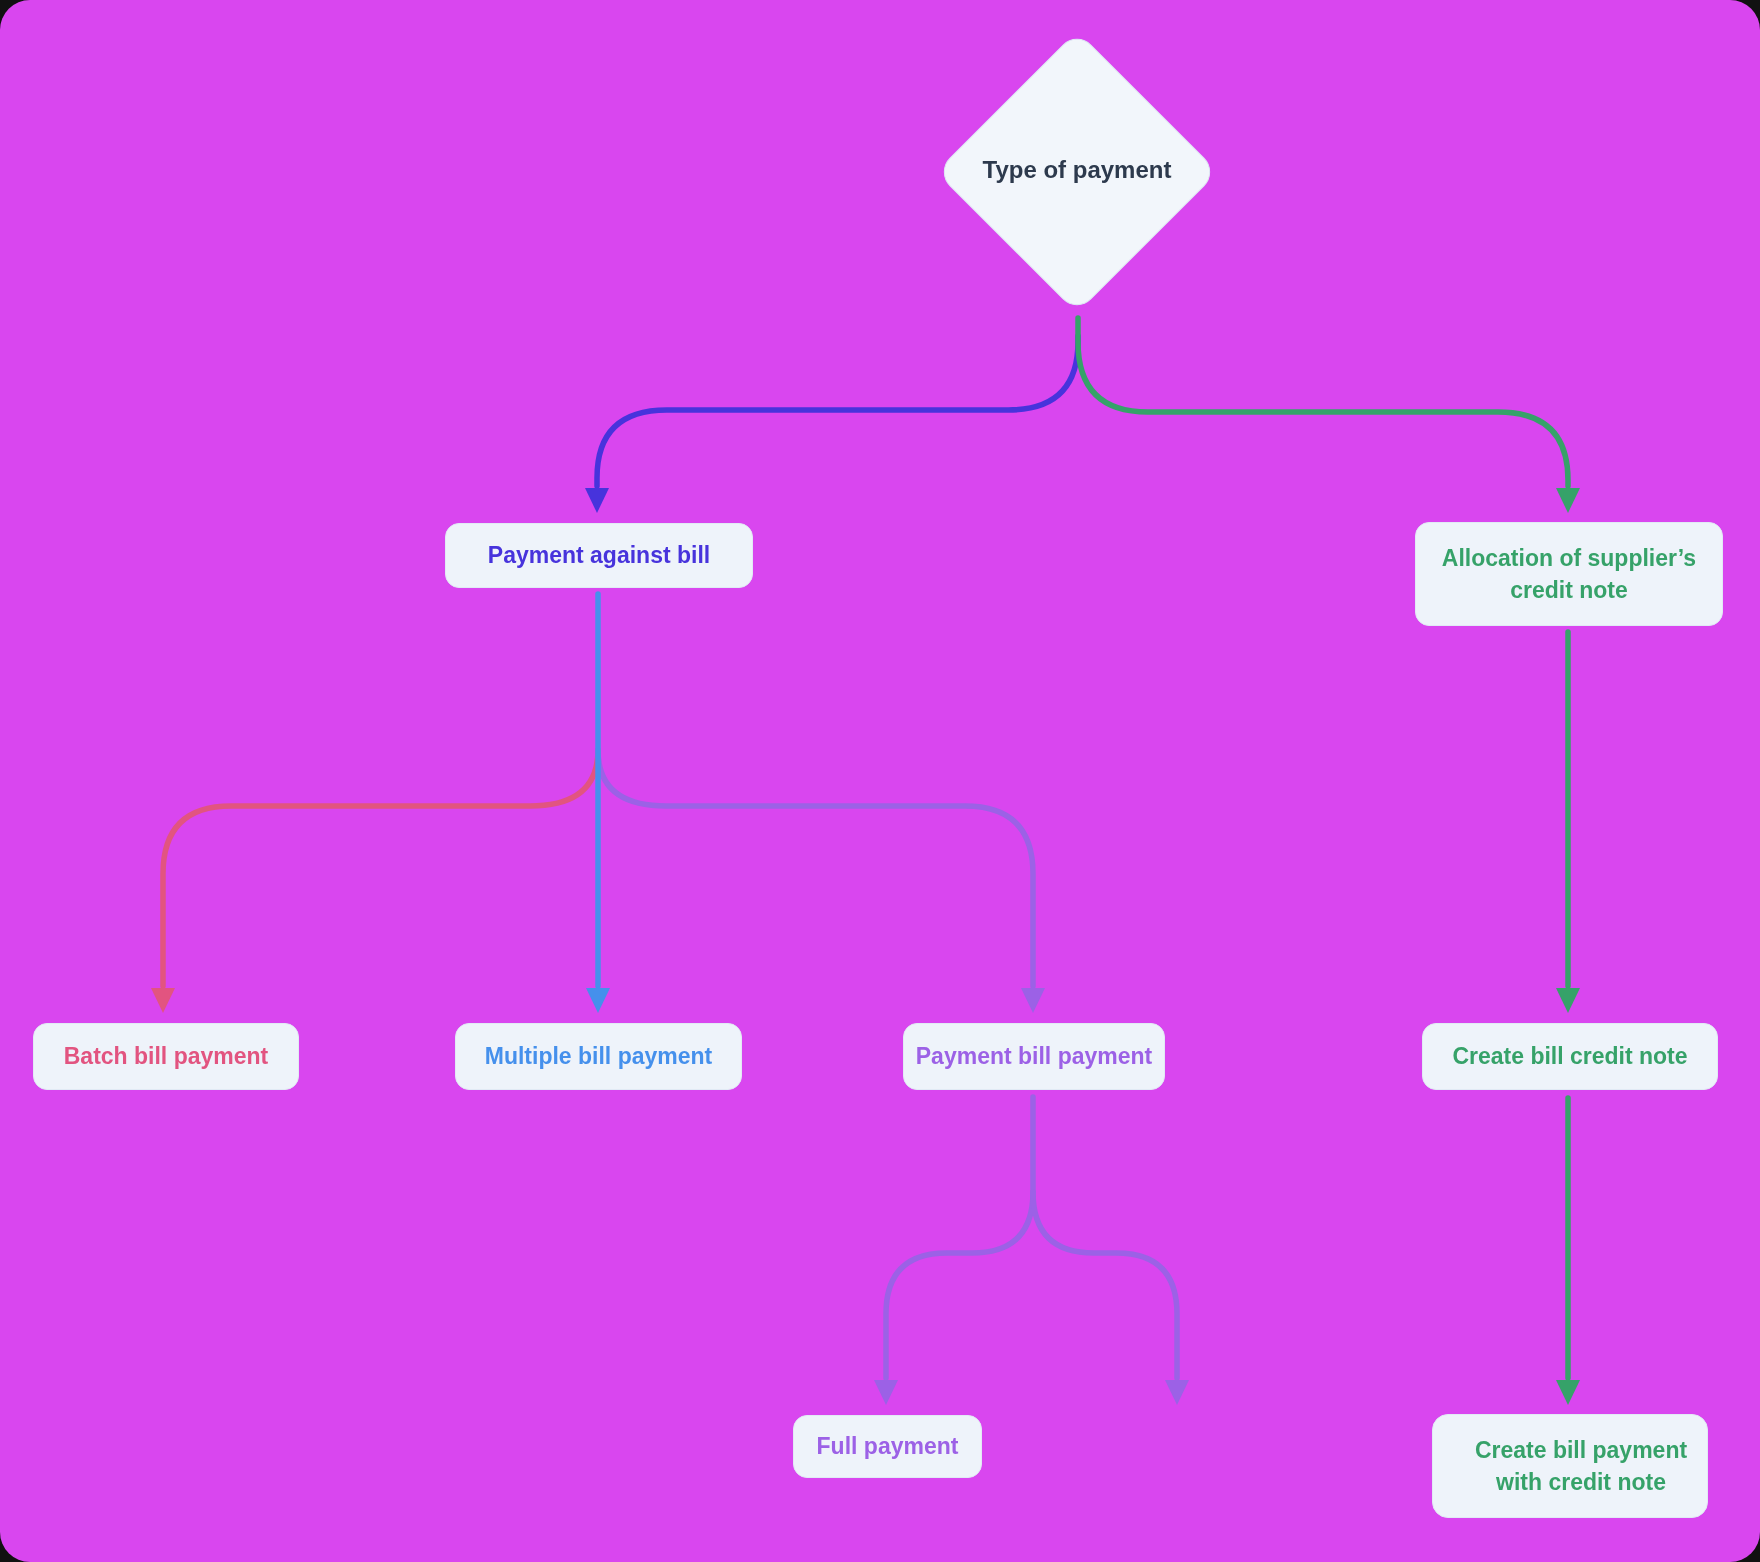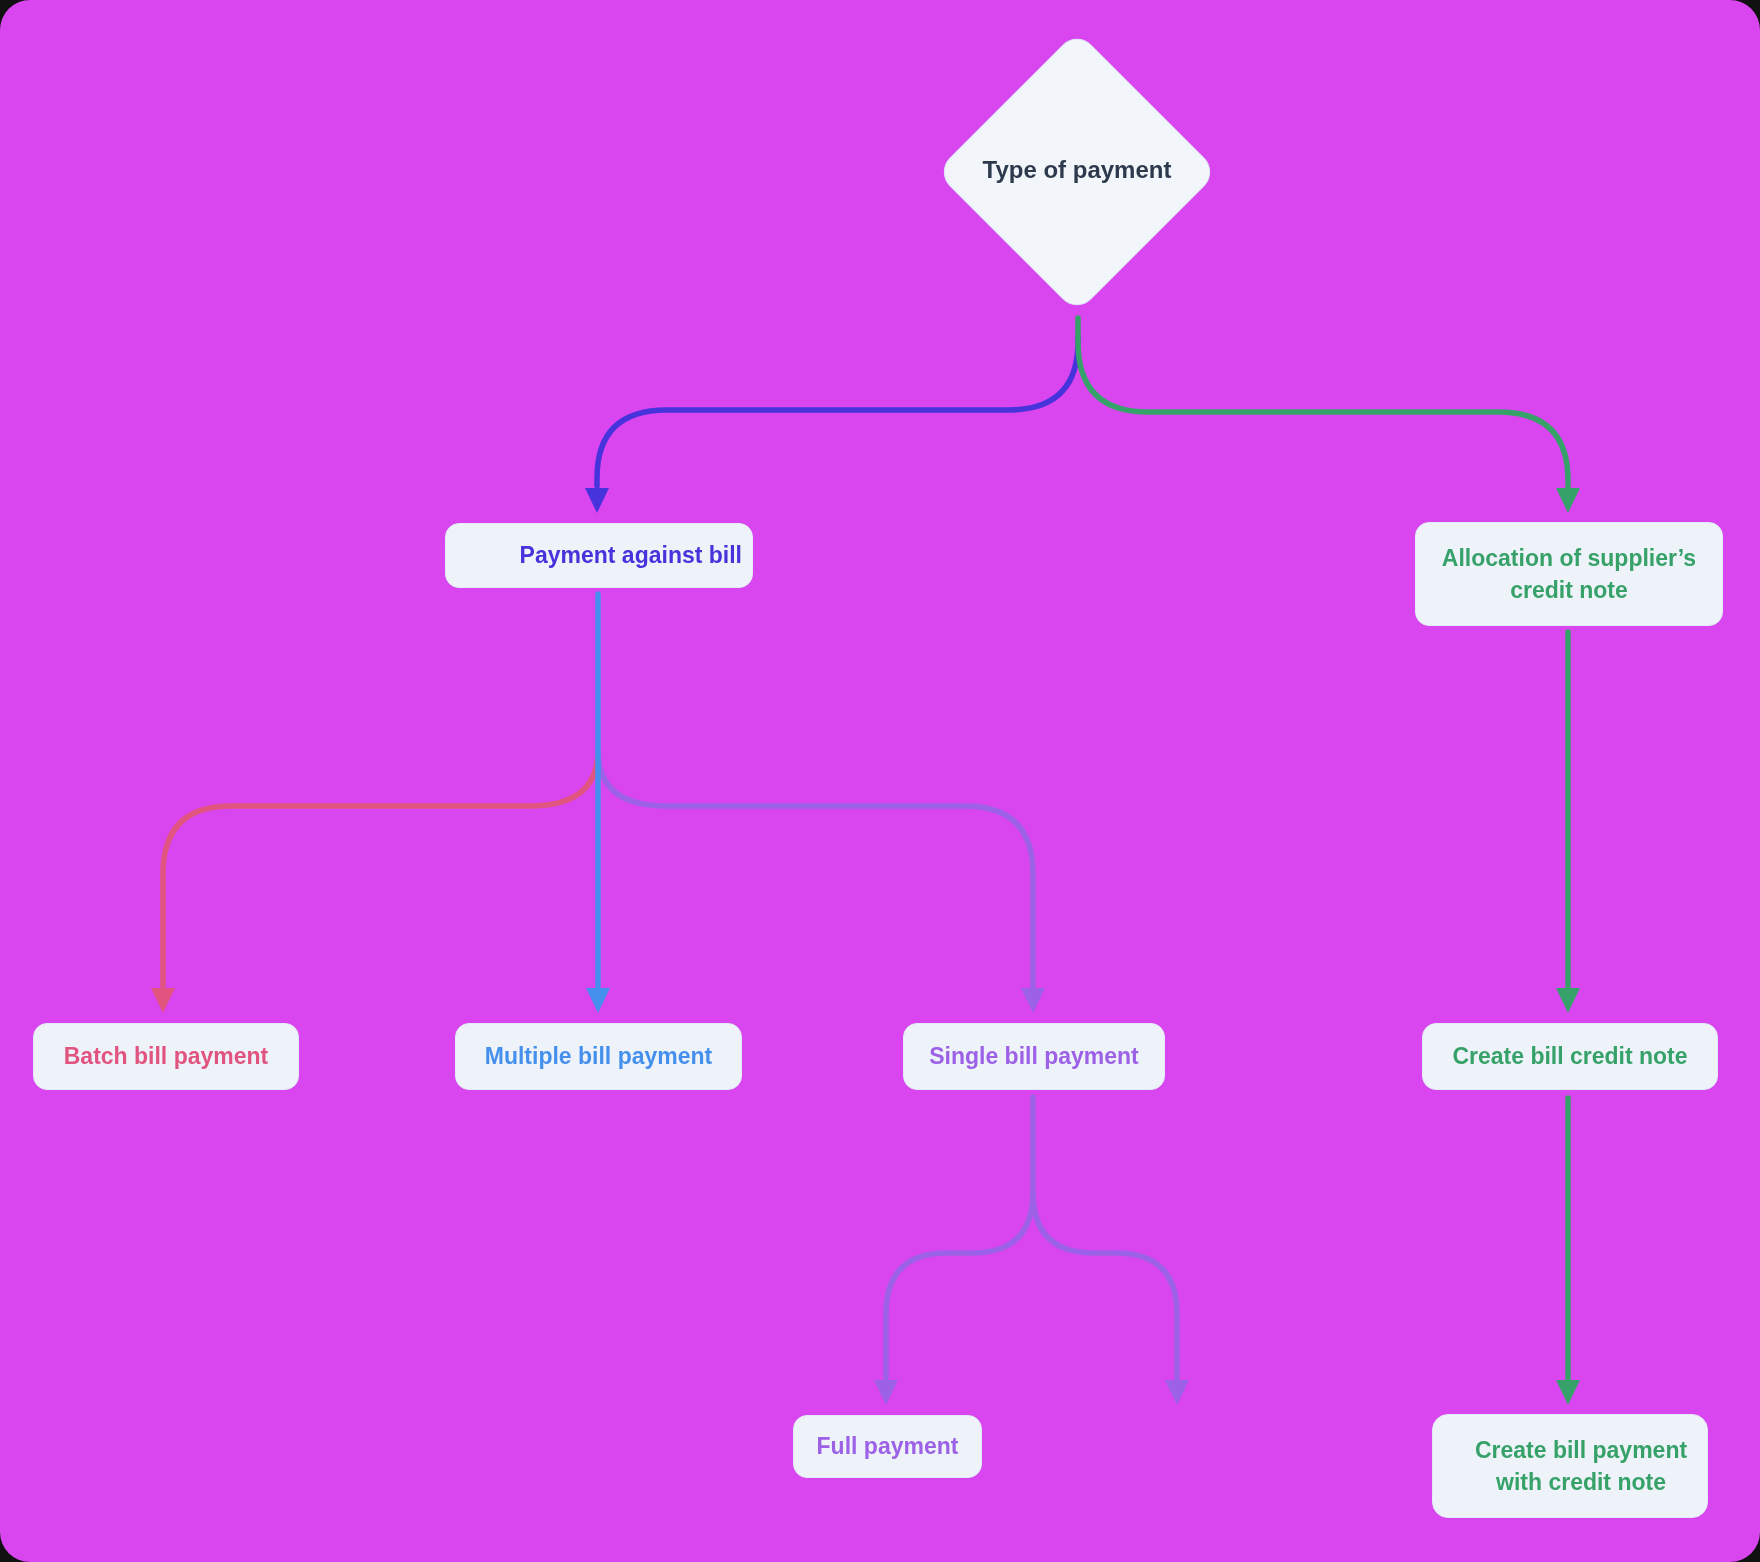--- a/index.html
+++ b/index.html
@@ -107,41 +107,41 @@
 
     <path d="M 1568 1098 L 1568 1378" style="stroke: rgb(54, 162, 105);"></path>
     <polygon points="1556,1380 1580,1380 1568,1405" style="fill: rgb(54, 162, 105);"></polygon>
   </svg>
 
   <div class="diamond"></div>
   <div class="diamond-label" style="color: rgb(45, 58, 77);">
     <span>Type of payment</span>
   </div>
 
-  <div class="node n-payment-against-bill" style="color: rgb(71, 51, 220); justify-content: flex-end;">
+  <div class="node n-payment-against-bill" style="color: rgb(71, 51, 220);">
     <span>Payment against bill</span>
   </div>
 
   <div class="node n-allocation" style="color: rgb(54, 162, 105);">
     <div>
       <span>Allocation of supplier’s</span>
       <span>credit note</span>
     </div>
   </div>
 
   <div class="node n-batch" style="color: rgb(226, 84, 128);">
     <span>Batch bill payment</span>
   </div>
 
   <div class="node n-multiple" style="color: rgb(69, 144, 236);">
     <span>Multiple bill payment</span>
   </div>
 
   <div class="node n-single" style="color: rgb(156, 97, 230);">
-    <span>Single bill payment</span>
+    <span>Payment bill payment</span>
   </div>
 
   <div class="node n-create-credit-note" style="color: rgb(54, 162, 105);">
     <span>Create bill credit note</span>
   </div>
 
   <div class="node n-full" style="color: rgb(156, 97, 230);">
     <span>Full payment</span>
   </div>
 

